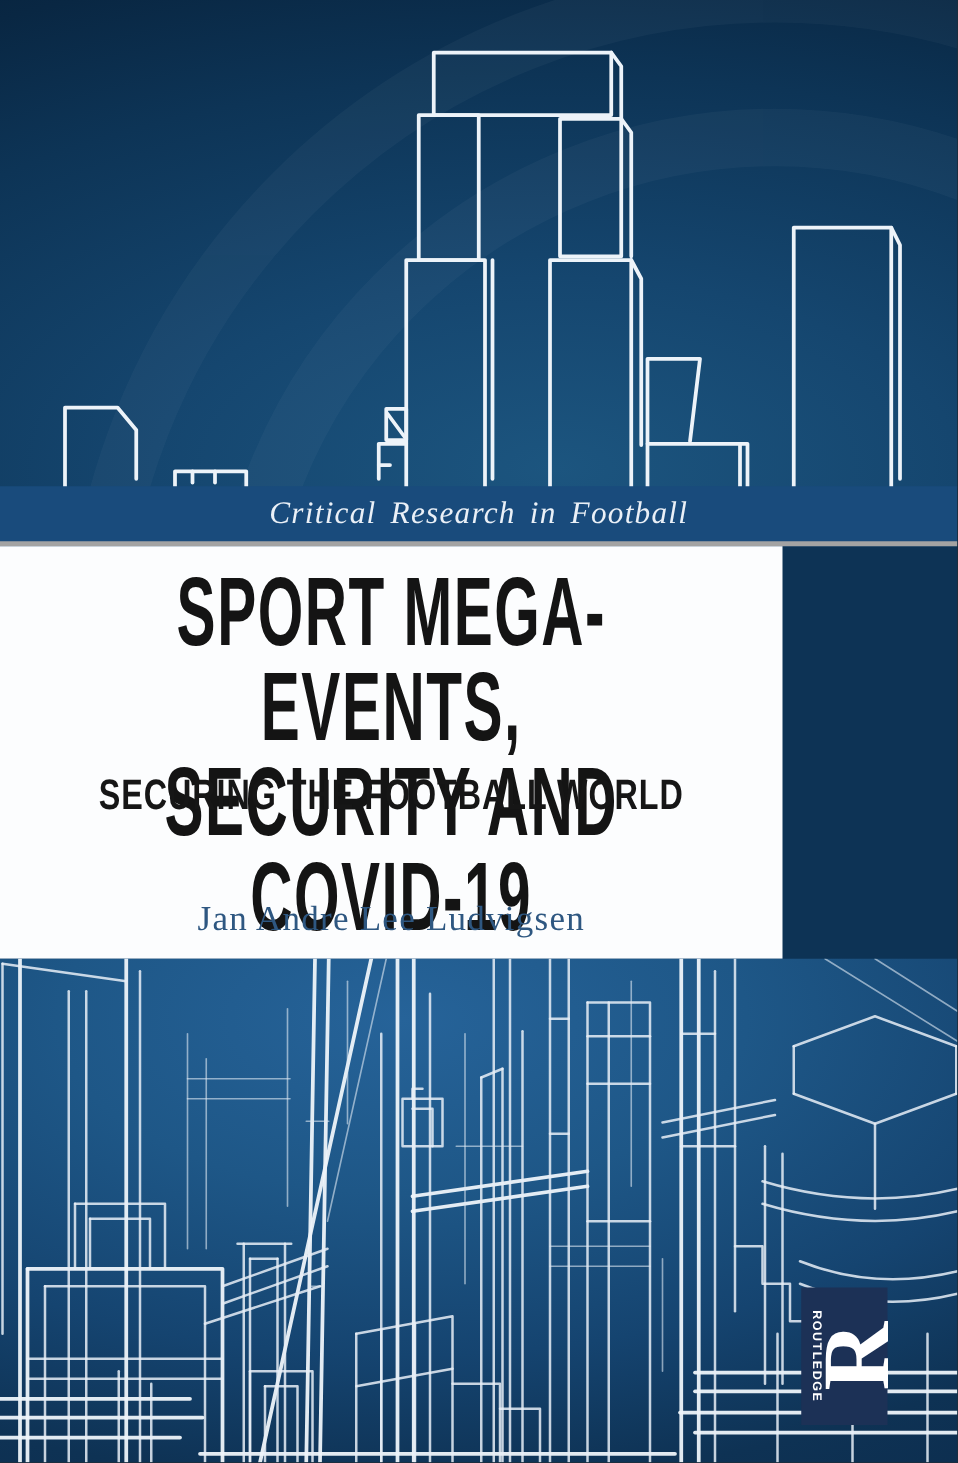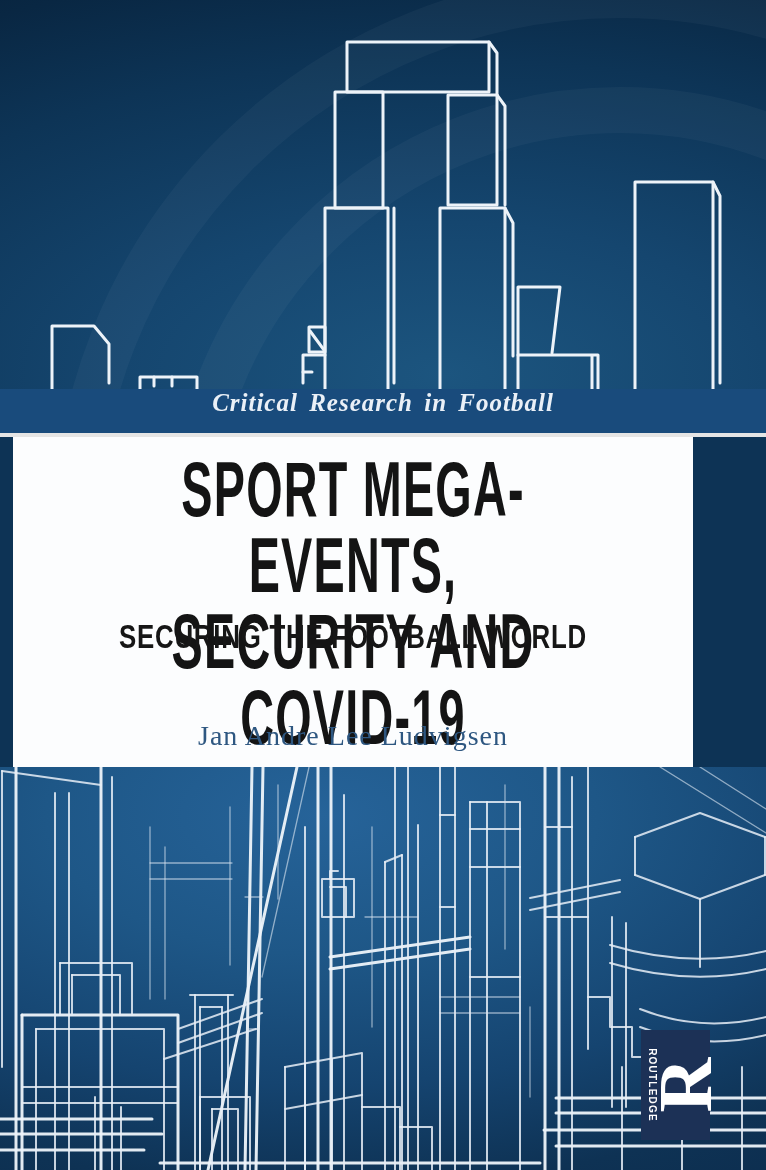--- a/index.html
+++ b/index.html
@@ -12,32 +12,31 @@
   .top-art {
     position:absolute; top:0; left:0; width:766px; height:390px;
     background:
       radial-gradient(140% 130% at 58% 96%,
         #1c557f 0%, #15466f 30%, #0d3456 62%, #092743 82%, #071f38 100%);
   }
   .top-art svg { position:absolute; top:0; left:0; }
   
   .series-banner {
     position:absolute; top:389px; left:0; width:766px; height:44px;
-    background:#194b7c; border-bottom:4px solid #e5e5e5;
-    display:flex; align-items:flex-start; justify-content:center;font-weight:bold;
+    background:#194b7c; border-bottom:4px solid #a3a3a3;
+    display:flex; align-items:center; justify-content:center;
   }
   .series-banner .label {
     font-family:"Liberation Serif", serif; font-style:italic;
     font-size:25px; color:#eaf0f7; letter-spacing:1px; word-spacing:4px;
   }
   
   .white-panel {
-    position:absolute; top:437px; left:0; width:680px; height:330px;
+    position:absolute; top:437px; left:0; width:626px; height:330px;
     background:#fcfdfe;
-    margin-left:13px;
   }
   .book-title {
     position:absolute; top:14px; left:0; width:100%;
     text-align:center; color:#141414; font-weight:bold;
     font-size:78px; line-height:76px; letter-spacing:2px;
     transform:scaleX(0.60);
   }
   .book-subtitle {
     position:absolute; top:180px; left:0; width:100%;
     text-align:center; color:#161616; font-weight:bold;

